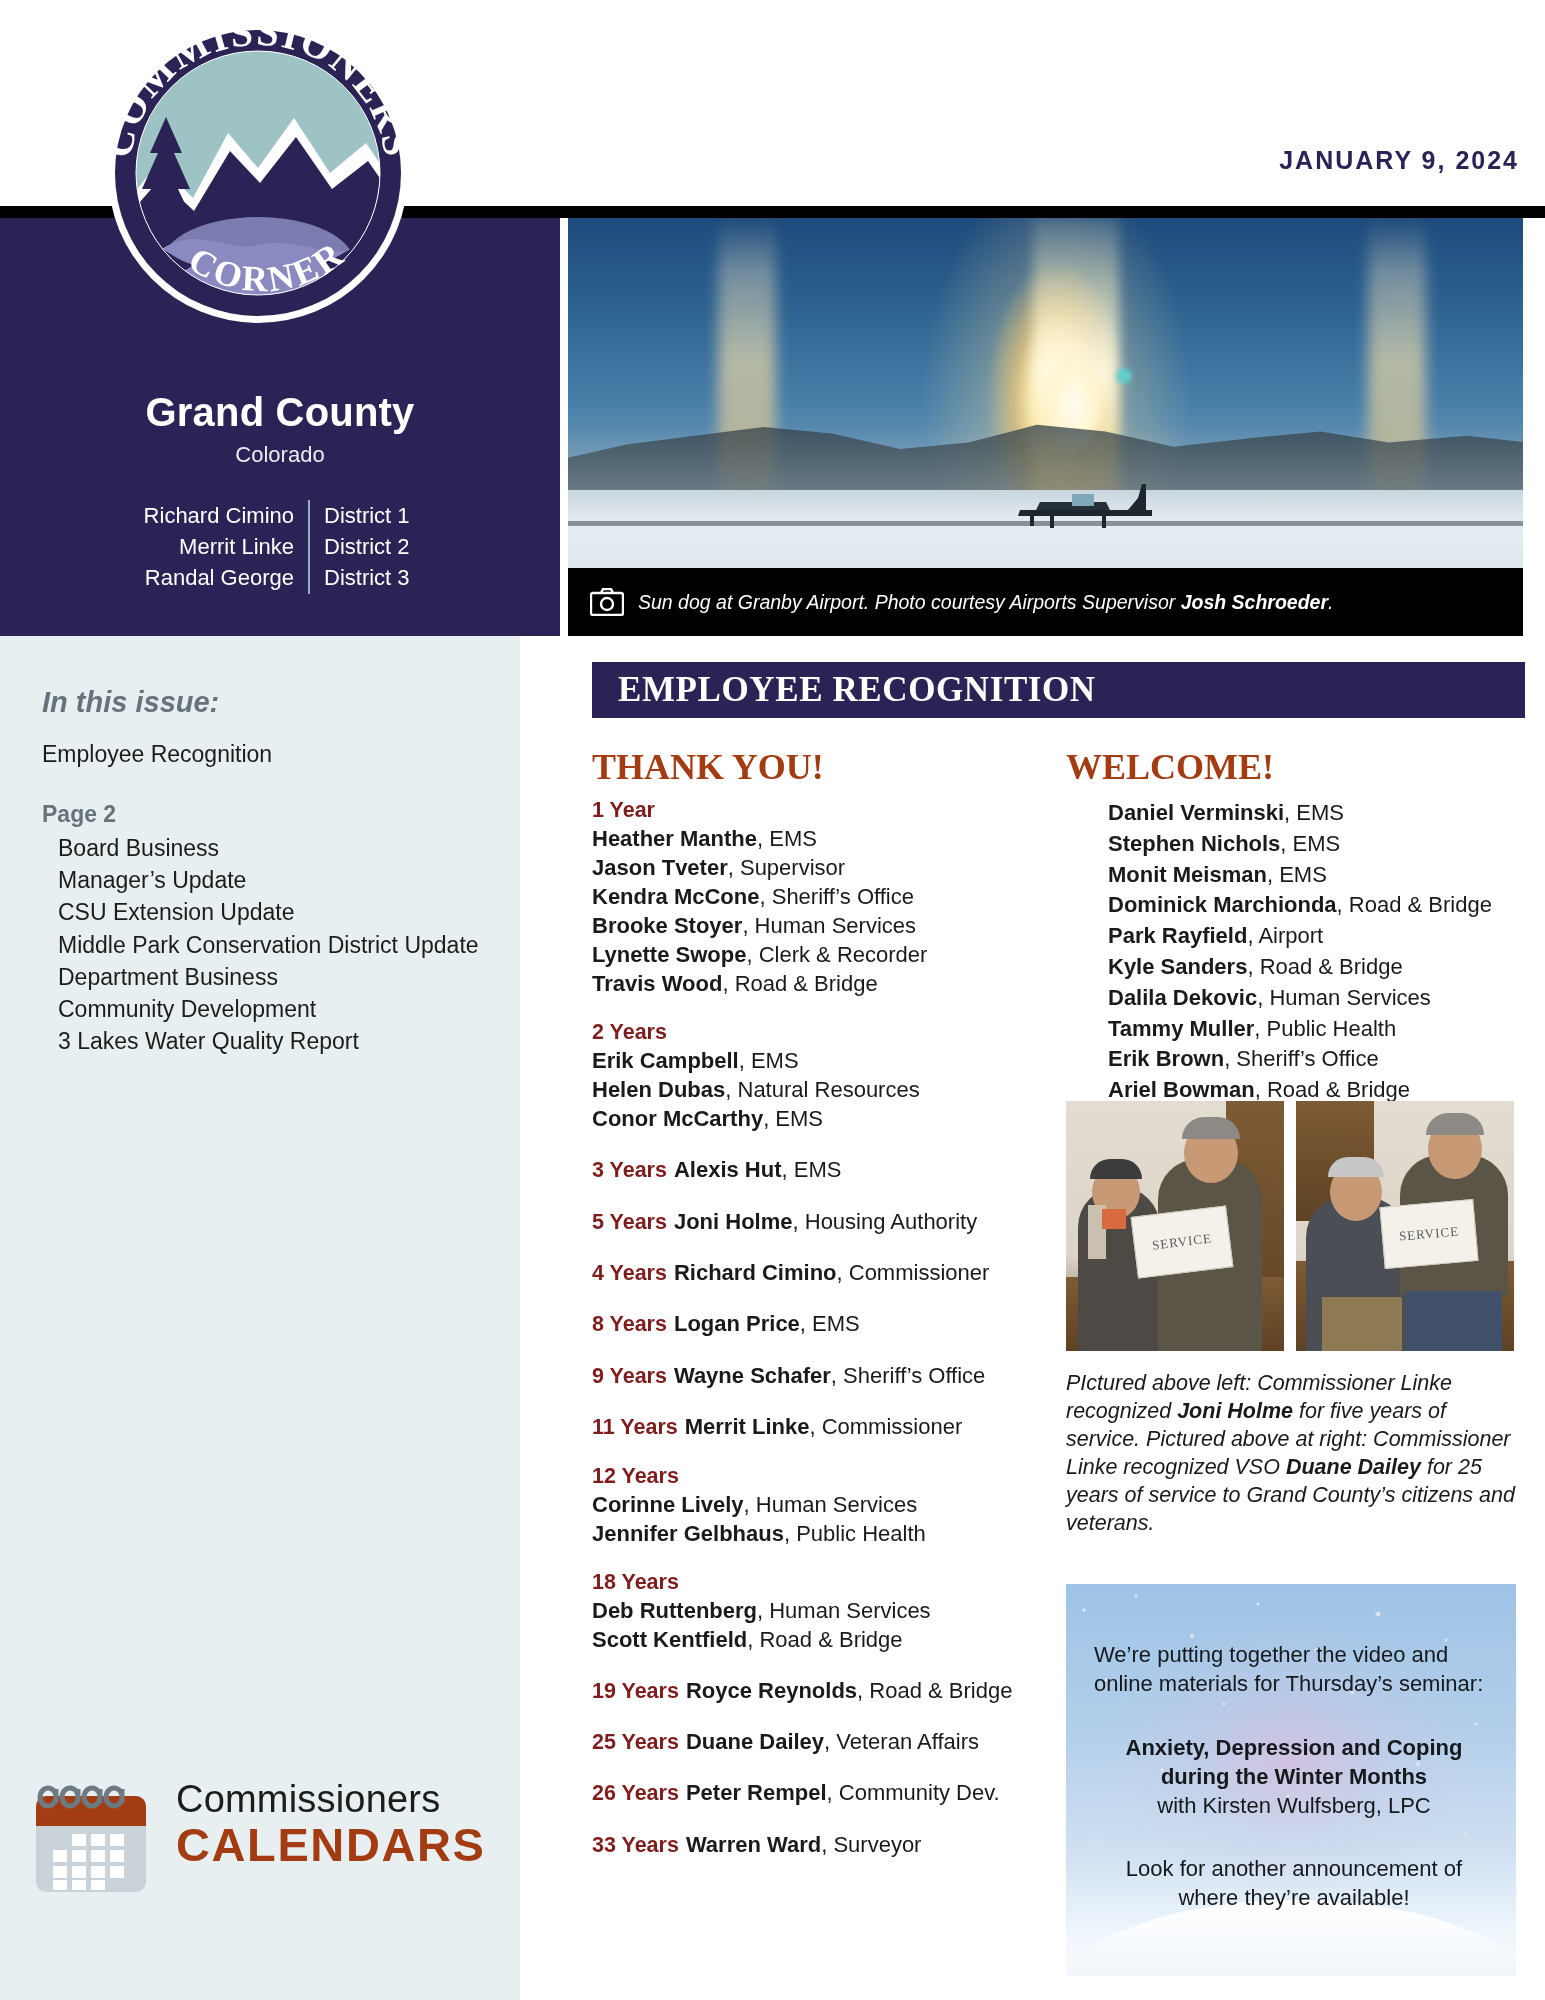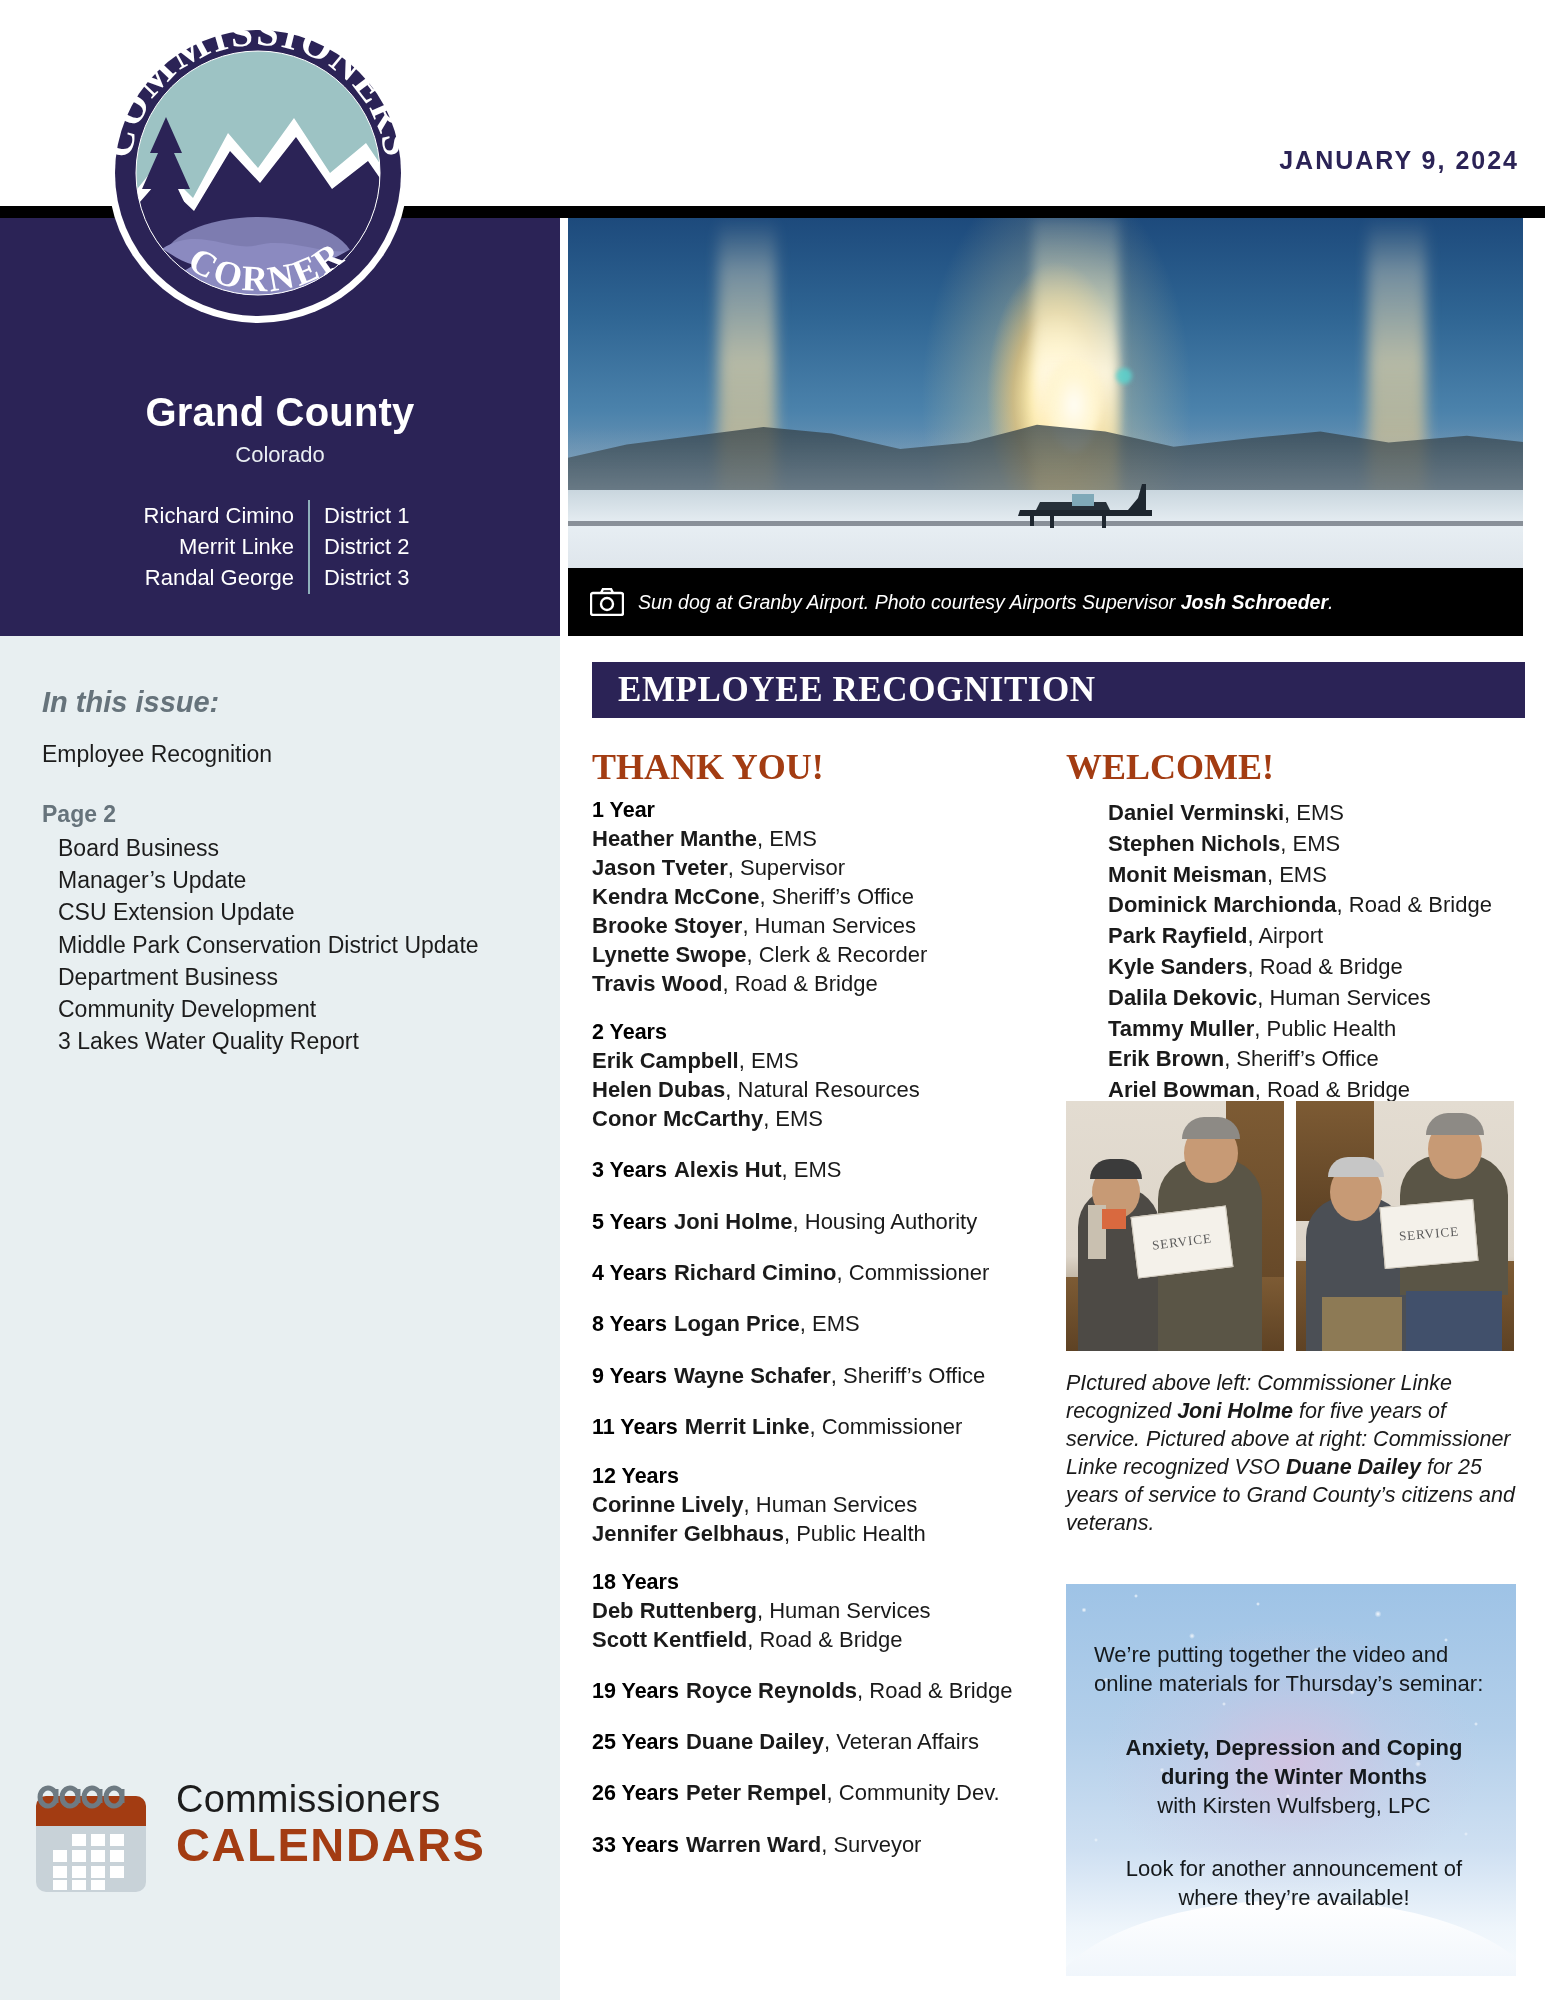--- a/index.html
+++ b/index.html
@@ -116,21 +116,21 @@
     position: absolute; left: 0; bottom: 0; width: 977px; height: 68px;
     background: #000; color: #fff;
     display: flex; align-items: center; padding-left: 22px;
     font-size: 19.5px; font-style: italic; font-family: "Liberation Sans", sans-serif;
   }
   .cam-icon { margin-right: 14px; display: flex; align-items: center; }
   .photo-caption b { font-weight: bold; font-style: italic; }
 
   
   .sidebar {
-    position: absolute; left: 0; top: 636px; width: 560px; height: 1364px;
+    position: absolute; left: 0; top: 636px; width: 520px; height: 1364px;
     background: #e8eff1;
   }
   .in-this-issue {
     position: absolute; left: 42px; top: 50px;
     font-size: 29px; font-weight: bold; font-style: italic; color: #66737b;
   }
   .issue-first {
     position: absolute; left: 42px; top: 105px;
     font-size: 23px; color: #1c1c1c;
   }
@@ -159,21 +159,21 @@
   .section-bar h1 {
     color: #fff; font-family: "Liberation Serif", serif;
     font-size: 35px; font-weight: bold; letter-spacing: .6px;
   }
   .col-left { position: absolute; left: 24px; top: 110px; width: 460px; }
   .col-right { position: absolute; left: 498px; top: 110px; width: 455px; }
   .col-head {
     font-family: "Liberation Serif", serif; font-weight: bold;
     font-size: 36px; color: #a33c12; margin-bottom: 10px;
   }
-  .yr-label { color: #000000; font-weight: bold; font-size: 21.5px; }
+  .yr-label { color: #7f1d1d; font-weight: bold; font-size: 21.5px; }
   .grp { margin-bottom: 22px; }
   .grp .yr-label { display: block; margin-bottom: 1px; }
   .emp { font-size: 22px; color: #1a1a1a; line-height: 1.32; }
   .emp b { font-weight: bold; }
   .line-one { font-size: 22px; color: #1a1a1a; line-height: 1.32; margin-bottom: 22px; }
   .line-one .yr-label { display: inline; margin-right: 7px; }
 
   .welcome-list { font-size: 22px; color: #1a1a1a; line-height: 1.40; }
   .welcome-list b { font-weight: bold; margin-left: 42px; }
 

